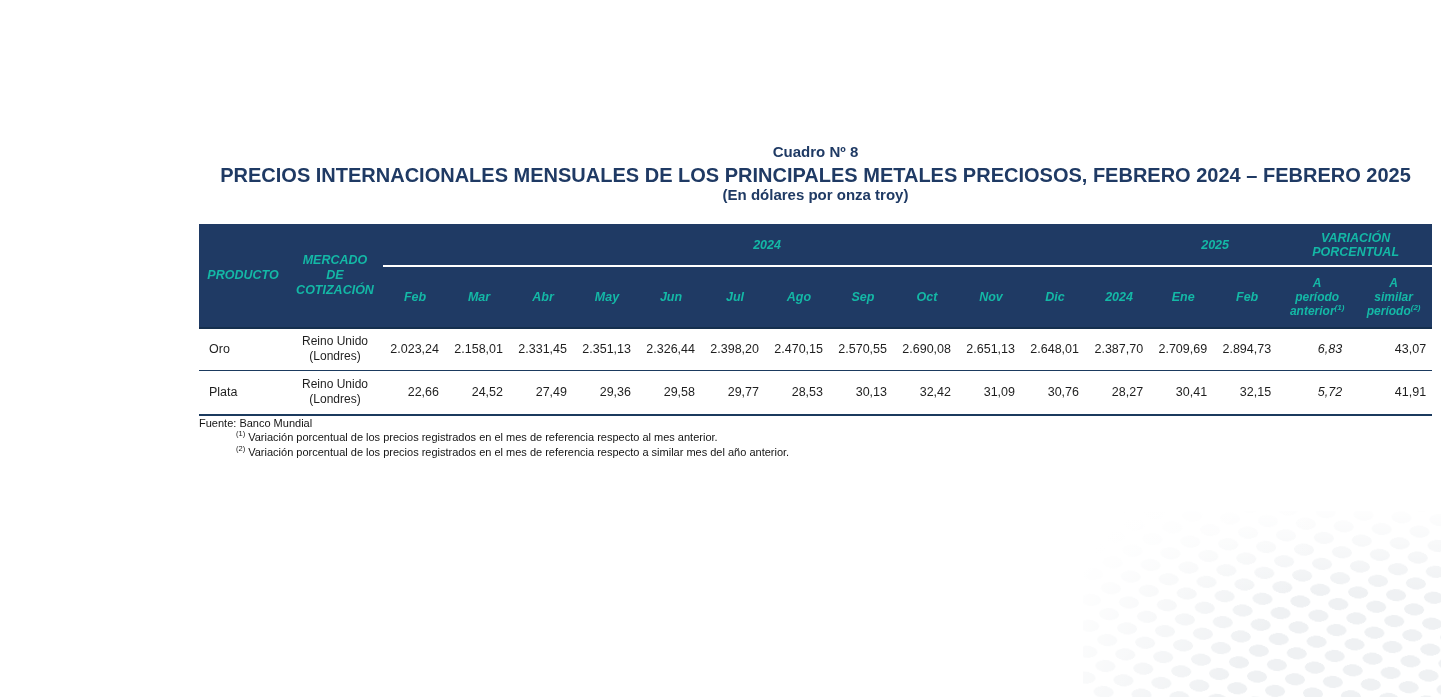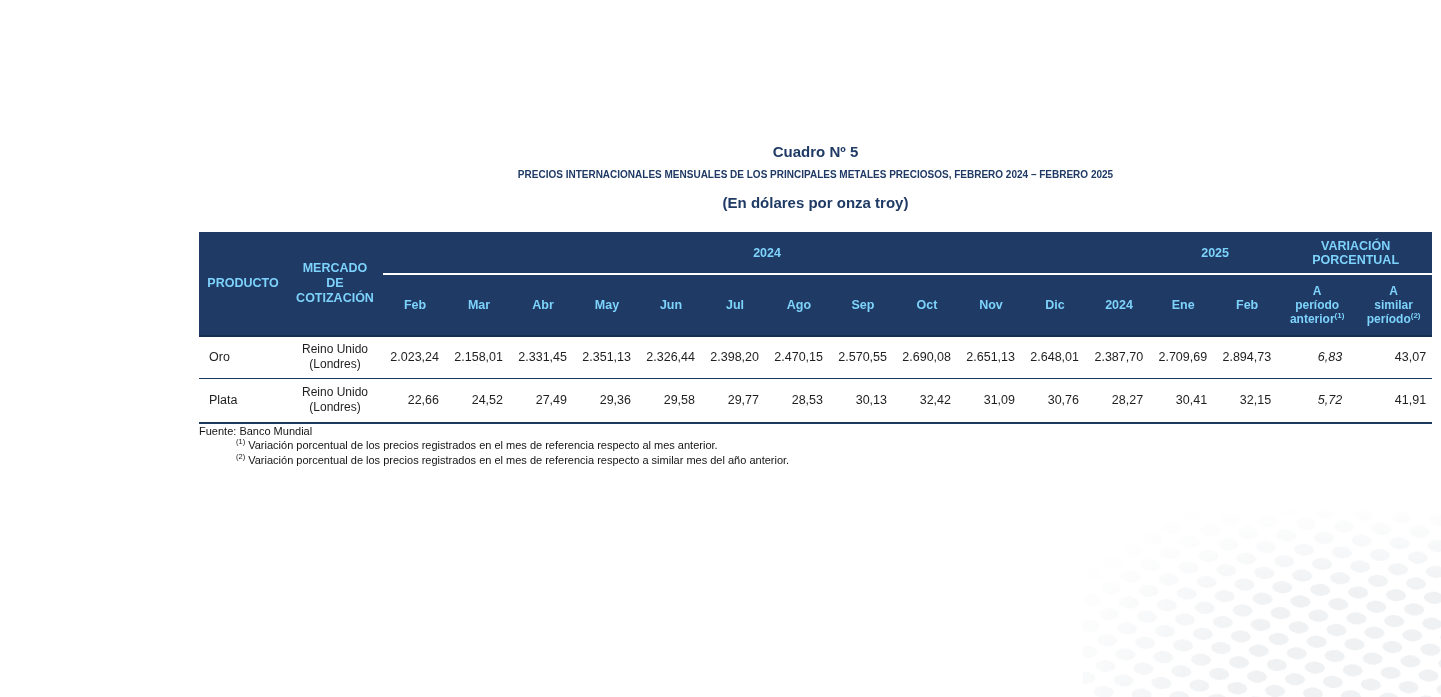--- a/index.html
+++ b/index.html
@@ -56,38 +56,39 @@
     background:
       linear-gradient(125deg, #ffffff 8%, rgba(255,255,255,0) 55%),
       linear-gradient(180deg, rgba(255,255,255,.9) 0%, rgba(255,255,255,0) 45%);
   }
 
   
   .content { position: absolute; left: 199px; top: 0; width: 1233px; }
 
   .title-block { margin-top: 143px; text-align: center; color: #1f3a64; }
   .caption    { font-weight: bold; font-size: 15px; line-height: 18px; }
-  .heading    { font-weight: bold; font-size: 10px; line-height: 20px; margin: 4px 0 8px 0; }
+  .heading    { font-weight: bold; font-size: 20px; line-height: 20px; margin: 4px 0 0 0; }
   .subheading { font-size: 15px; line-height: 19px; font-weight: bold; }
 
   table.prices-table {
     border-collapse: collapse;
     table-layout: fixed;
     width: 1233px;
     margin-top: 20px;
   }
   .pre { white-space: pre-line; }
 
   thead th {
     background: #1f3a64;
-    color: #7dd3fc;
+    color: #14b8a6;
     font-weight: bold;
     font-size: 12.5px;
     padding: 0 2px;
     vertical-align: middle;
+    font-style: italic;
   }
   thead tr.row-groups  { height: 42px; }
   thead tr.row-months  { height: 62px; }
   th.th-group { border-bottom: 2px solid #ffffff; }
   th.th-product, th.th-market { border-bottom: 2px solid #152f4e; line-height: 15px; }
   thead tr.row-months th { border-bottom: 2px solid #152f4e; }
   th.th-var { font-size: 12px; line-height: 14px; font-weight: bold; }
   th sup { font-size: 8px; vertical-align: super; line-height: 0; }
 
   tbody td { font-size: 12.5px; vertical-align: middle; color: #1f1f1f; background: #ffffff; }
@@ -111,21 +112,21 @@
 <div class="gold-photo"></div>
 
 <div class="dots">
   <div class="dots-inner"></div>
   <div class="dots-fade"></div>
 </div>
 
 <main class="content">
 
   <header class="title-block">
-    <div class="caption">Cuadro Nº 5</div>
+    <div class="caption">Cuadro Nº 8</div>
     <h1 class="heading">PRECIOS INTERNACIONALES MENSUALES DE LOS PRINCIPALES METALES PRECIOSOS, FEBRERO 2024 – FEBRERO 2025</h1>
     <div class="subheading">(En dólares por onza troy)</div>
   </header>
 
   <table class="prices-table">
     <colgroup>
       <col style="width:88px">
         <col style="width:96px">
       <col style="width:64px">
         <col style="width:64px">

